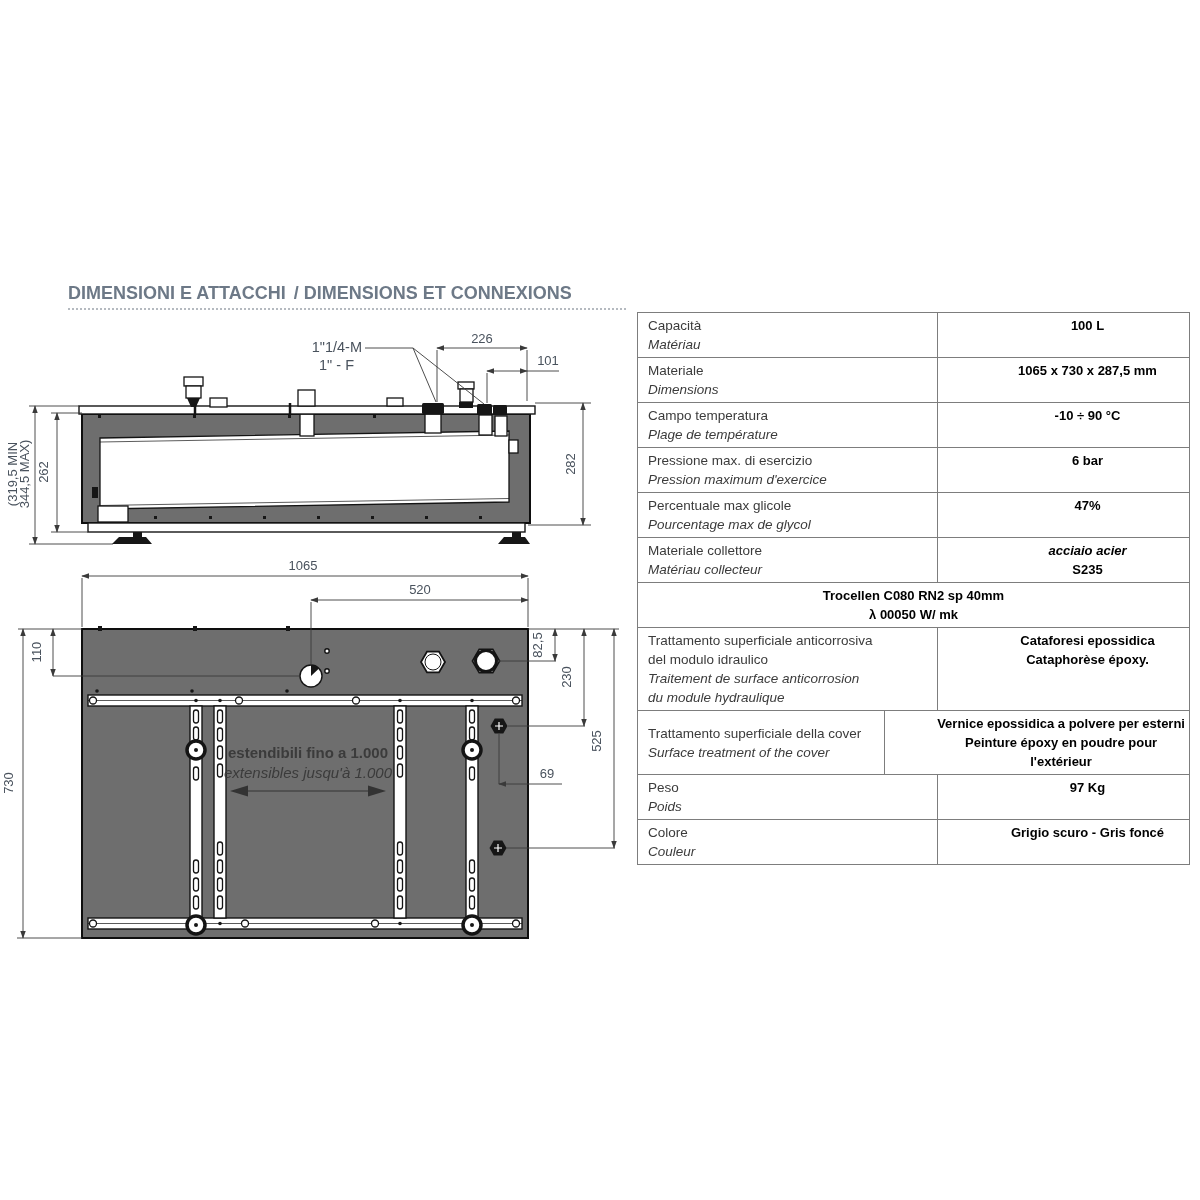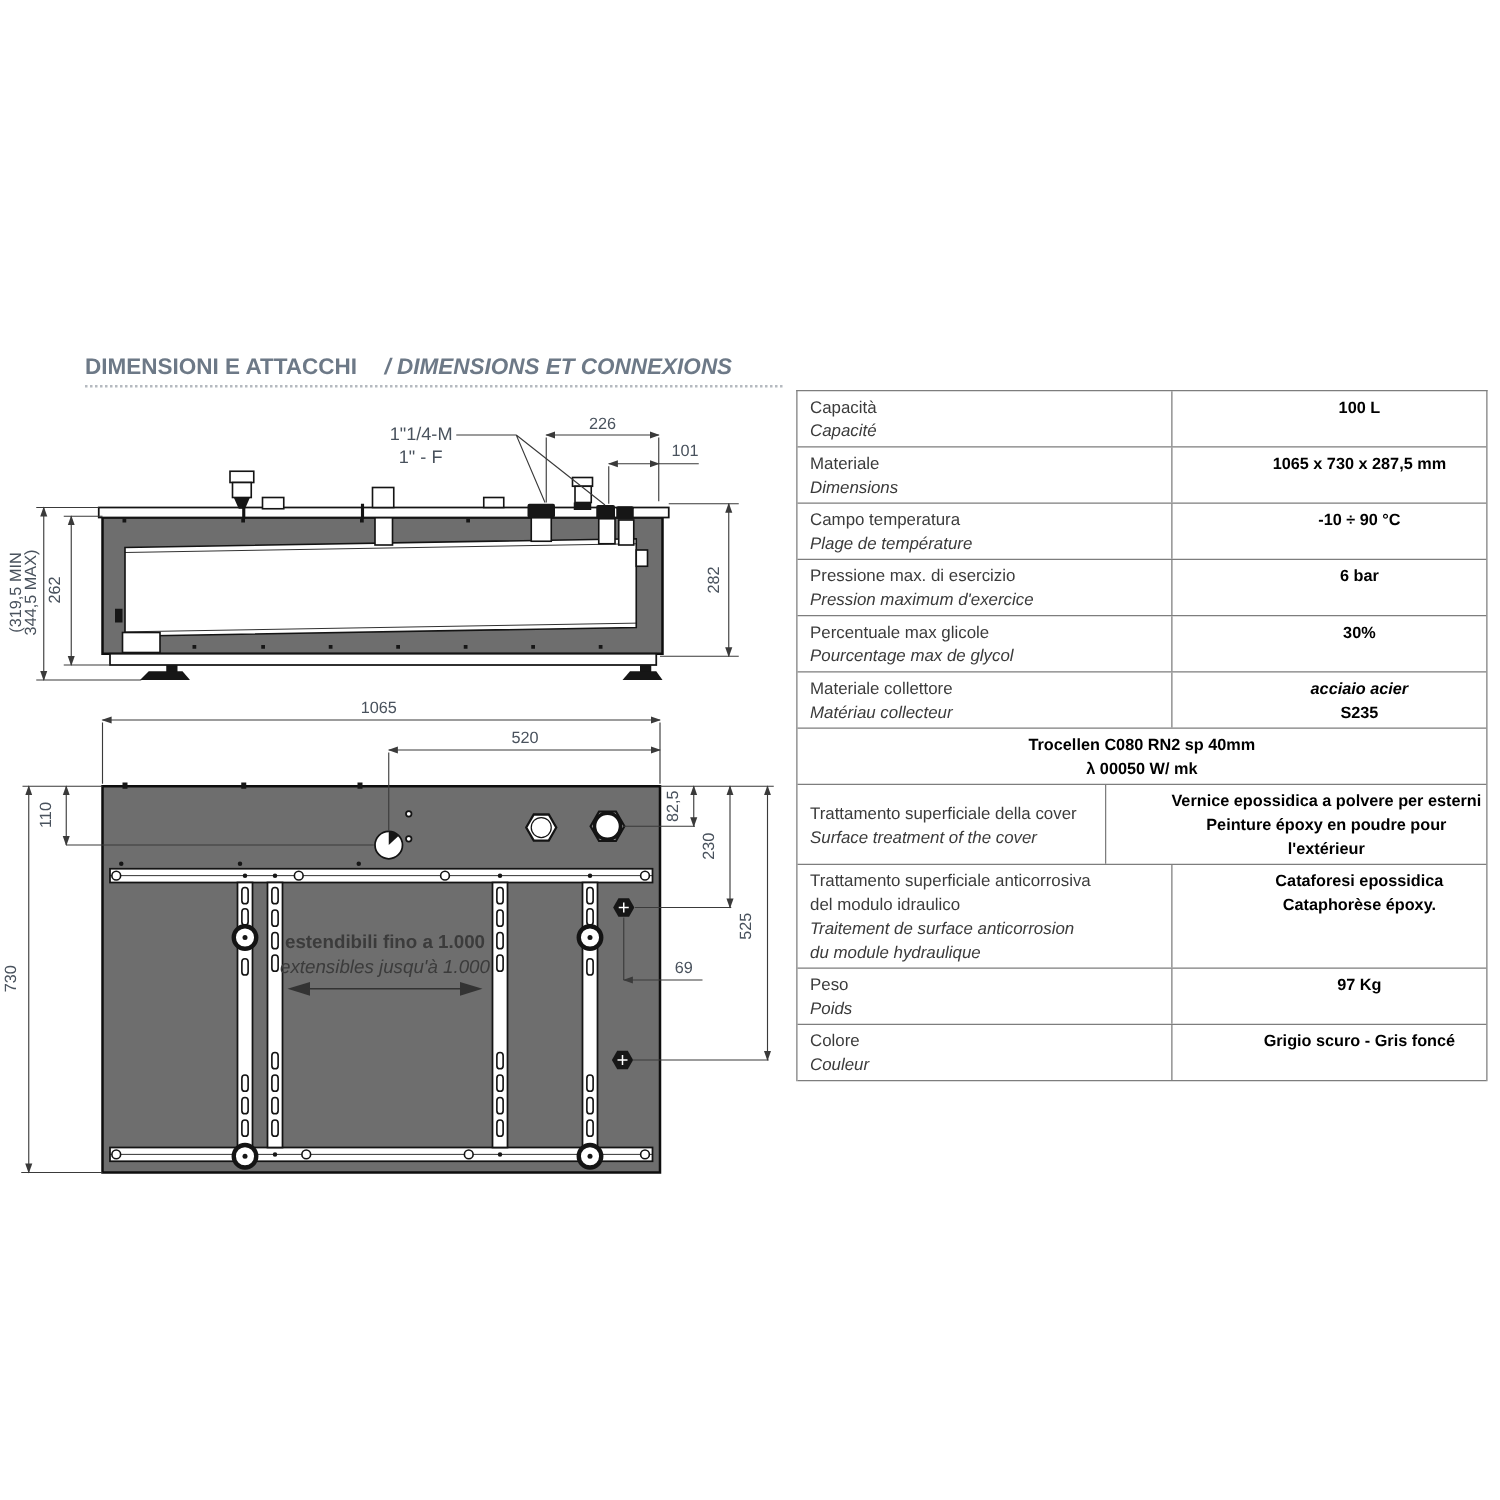--- a/index.html
+++ b/index.html
@@ -1,21 +1,21 @@
 <!DOCTYPE html>
 <html style="--accent: #6d7987; --gray: #6e6e6e; --tborder: #7d7d7d; --tlabel: #3b3b3b;"><head>
 <meta charset="utf-8">
 <style>
   html,body{margin:0;padding:0;background:#fff;}
   #page{position:relative;width:1200px;height:1200px;background:#fff;overflow:hidden;
         font-family:"Liberation Sans",sans-serif;}
   
   #hdr{position:absolute;left:68px;top:283px;font-size:18px;font-weight:bold;
        color:var(--accent,#6d7987);white-space:nowrap;}
-  #hdr .fr{font-style:italic;margin-left:22px;}
+  #hdr .fr{margin-left:8px;}
   #dotted{position:absolute;left:68px;top:308px;width:558px;height:0;
           border-top:2px dotted #b5bac0;}
   
   svg{position:absolute;left:0;top:0;}
   .gbody{fill:var(--gray,#6e6e6e);stroke:#0e0e0e;stroke-width:2;}
   .wht{fill:#fff;stroke:#141414;stroke-width:1.3;}
   .wht2{fill:#fff;stroke:#141414;stroke-width:1.4;}
   .slot{fill:#fff;stroke:#141414;stroke-width:1.3;}
   .blk{fill:#161616;stroke:none;}
   .ring{fill:#fff;stroke:#141414;stroke-width:3.5;}
@@ -270,21 +270,21 @@
       <text class="dim" transform="rotate(-90 571 677)" x="571" y="677" text-anchor="middle">230</text>
       <text class="dim" transform="rotate(-90 601 741)" x="601" y="741" text-anchor="middle">525</text>
       <text class="dim" x="547" y="778" text-anchor="middle">69</text>
     </g>
   </svg>
 
   <div id="spec">
       <div class="spec-row">
         <div class="spec-label">
           <div class="it">Capacità</div>
-          <div class="fr">Capacité</div>
+          <div class="fr">Matériau</div>
         </div>
         <div class="spec-value">
           <div class="">100 L</div>
         </div>
       </div>
       <div class="spec-row">
         <div class="spec-label">
           <div class="it">Materiale</div>
           <div class="fr">Dimensions</div>
         </div>
@@ -309,64 +309,64 @@
         <div class="spec-value">
           <div class="">6 bar</div>
         </div>
       </div>
       <div class="spec-row">
         <div class="spec-label">
           <div class="it">Percentuale max glicole</div>
           <div class="fr">Pourcentage max de glycol</div>
         </div>
         <div class="spec-value">
-          <div class="">30%</div>
+          <div class="">47%</div>
         </div>
       </div>
       <div class="spec-row">
         <div class="spec-label">
           <div class="it">Materiale collettore</div>
           <div class="fr">Matériau collecteur</div>
         </div>
         <div class="spec-value">
           <div class="it">acciaio acier</div>
           <div class="">S235</div>
         </div>
       </div>
       <div class="spec-row">
         <div class="spec-value">
           <div class="">Trocellen C080 RN2 sp 40mm</div>
           <div class="">λ 00050 W/ mk</div>
-        </div>
-      </div>
-      <div class="spec-row">
-        <div class="spec-label">
-          <div class="it">Trattamento superficiale della cover</div>
-          <div class="fr">Surface treatment of the cover</div>
-        </div>
-        <div class="spec-value">
-          <div class="">Vernice epossidica a polvere per esterni</div>
-          <div class="">Peinture époxy en poudre pour</div>
-          <div class="">l'extérieur</div>
         </div>
       </div>
       <div class="spec-row">
         <div class="spec-label">
           <div class="it">Trattamento superficiale anticorrosiva</div>
           <div class="it">del modulo idraulico</div>
           <div class="fr">Traitement de surface anticorrosion</div>
           <div class="fr">du module hydraulique</div>
         </div>
         <div class="spec-value">
           <div class="">Cataforesi epossidica</div>
           <div class="">Cataphorèse époxy.</div>
         </div>
       </div>
       <div class="spec-row">
         <div class="spec-label">
+          <div class="it">Trattamento superficiale della cover</div>
+          <div class="fr">Surface treatment of the cover</div>
+        </div>
+        <div class="spec-value">
+          <div class="">Vernice epossidica a polvere per esterni</div>
+          <div class="">Peinture époxy en poudre pour</div>
+          <div class="">l'extérieur</div>
+        </div>
+      </div>
+      <div class="spec-row">
+        <div class="spec-label">
           <div class="it">Peso</div>
           <div class="fr">Poids</div>
         </div>
         <div class="spec-value">
           <div class="">97 Kg</div>
         </div>
       </div>
       <div class="spec-row">
         <div class="spec-label">
           <div class="it">Colore</div>

